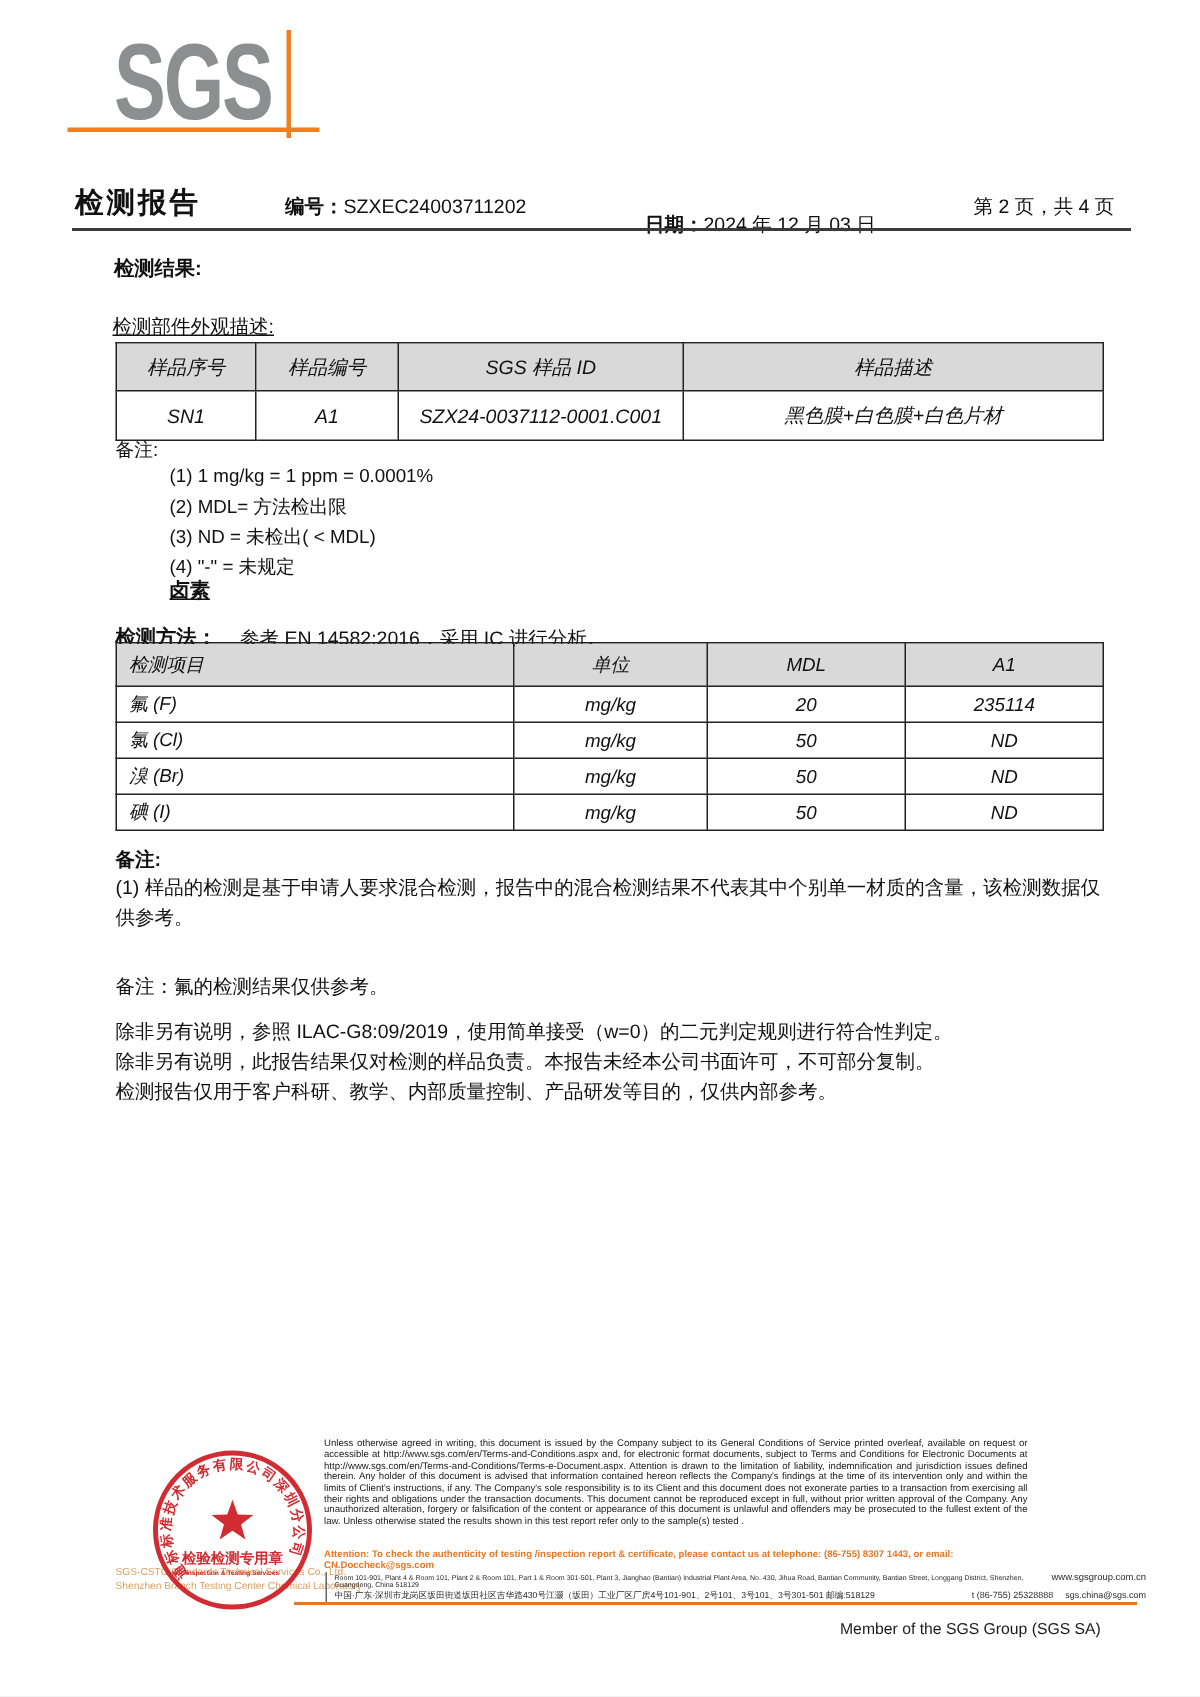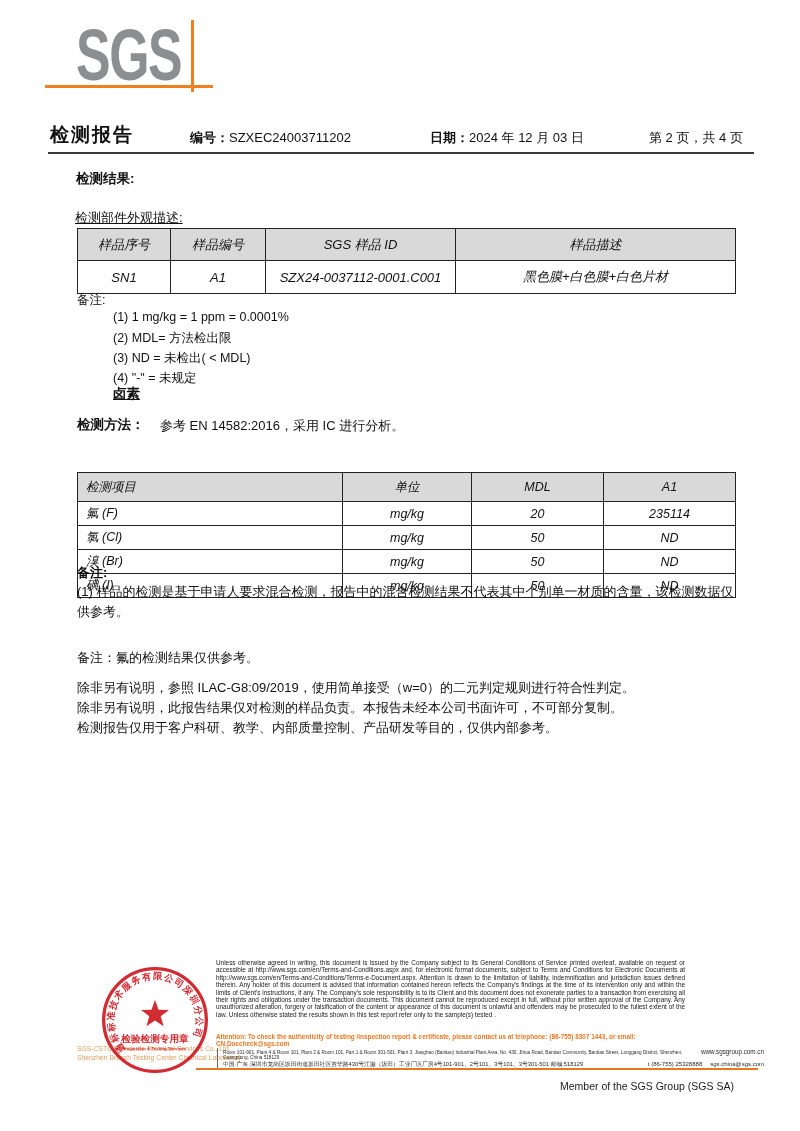--- a/index.html
+++ b/index.html
@@ -14,37 +14,37 @@
     left:76px;top:22px;font-size:72px;line-height:66px;font-weight:bold;
     color:#8d8e90;letter-spacing:-2px;transform:scaleX(0.72);transform-origin:left top;
   }
   .logo-hline{left:45px;top:85px;width:168px;height:3px;background:#ee7f22;}
   .logo-vline{left:191px;top:20px;width:3px;height:72px;background:#ee7f22;}
 
   
   .doc-title{left:50px;top:122px;font-size:19px;font-weight:bold;letter-spacing:2px;}
   .hdr-item{top:129px;font-size:13px;}
   .hdr-no{left:190px;}
-  .hdr-date{left:430px;}
+  .hdr-date{left:430px;margin-top:12px;}
   .hdr-page{left:649px;}
   .hdr-label{font-weight:bold;}
   .hdr-rule{left:48px;top:152px;width:706px;height:2px;background:#3a3a3a;}
 
   .sec-heading{font-size:13.5px;font-weight:bold;}
   .underlined{text-decoration:underline;}
 
   
   table{border-collapse:collapse;table-layout:fixed;}
   .rpt-table{position:absolute;border:1.5px solid #222;font-style:italic;}
   .rpt-table td,.rpt-table th{border:1px solid #222;font-weight:normal;overflow:hidden;}
   .rpt-table th{background:#d9d9d9;}
   .sample-table{left:77px;top:228px;width:658px;font-size:13px;}
   .sample-table th{height:29px;text-align:center;}
   .sample-table td{height:30px;text-align:center;margin-top:40px;}
-  .halogen-table{left:77px;top:472px;width:658px;font-size:12.5px;}
+  .halogen-table{left:77px;top:428px;width:658px;font-size:12.5px;}
   .halogen-table th{height:26px;text-align:center;}
   .halogen-table td{height:21px;text-align:center;}
   .halogen-table .cell-left{text-align:left;padding-left:8px;}
 
   .note-item{left:113px;font-size:12.5px;}
   .body-text{font-size:13px;line-height:20px;}
 
   
   .ftr-disclaimer{left:216px;top:959px;width:469px;font-size:6.4px;line-height:7.4px;
     text-align:justify;color:#1a1a1a;}

